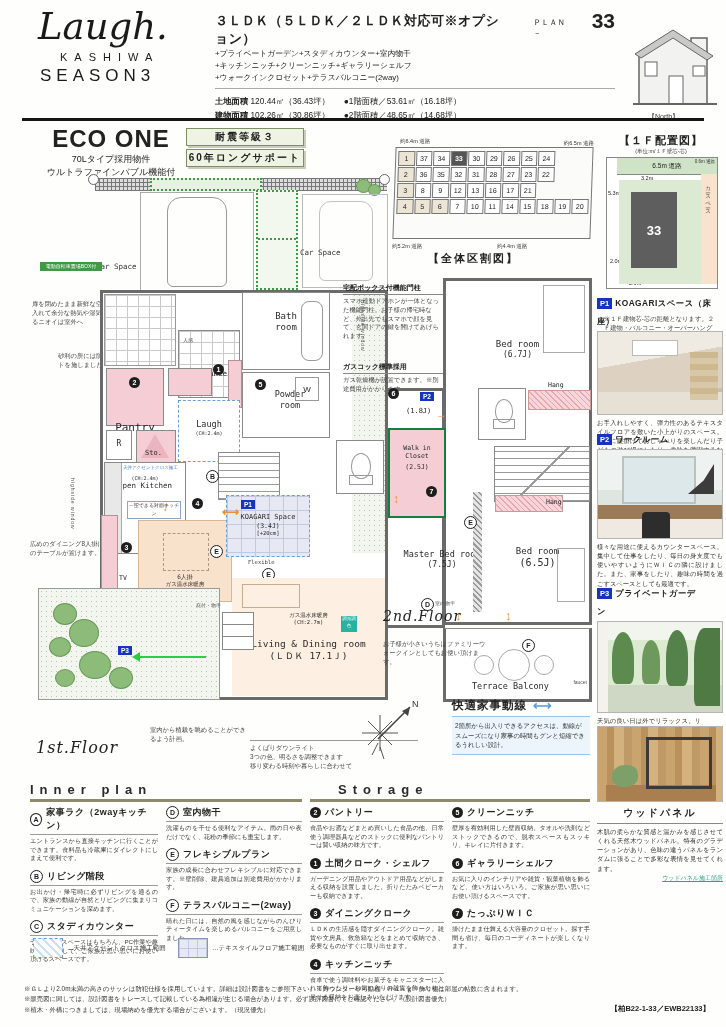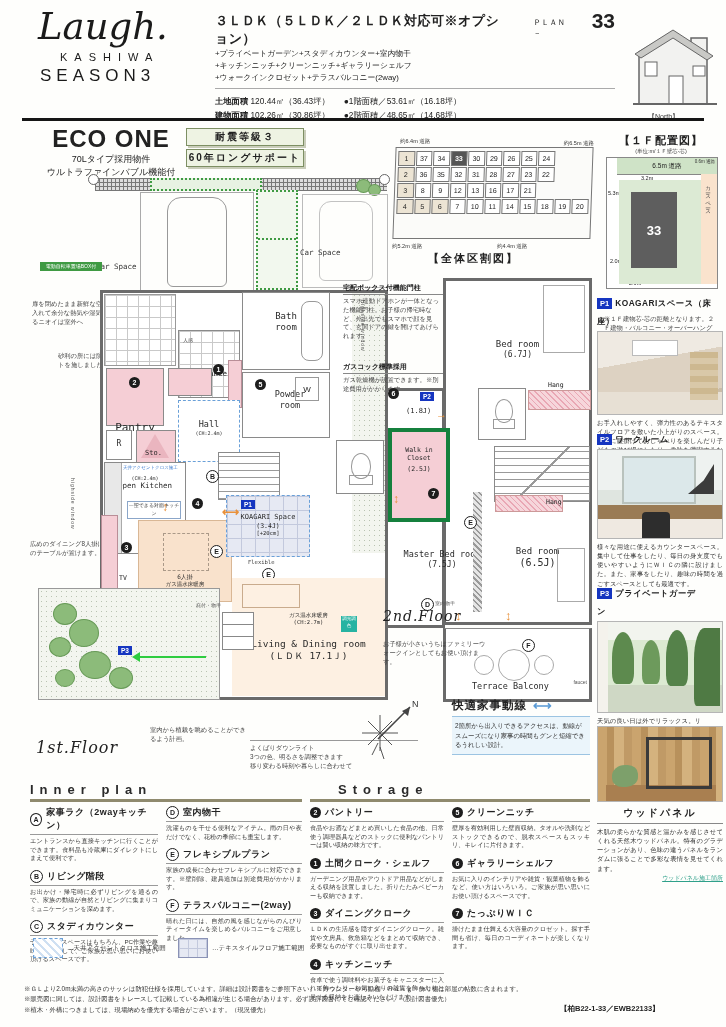--- a/index.html
+++ b/index.html
@@ -244,21 +244,21 @@
 room</div>
     <div class="abs" style="right:10px;top:4px;width:22px;height:22px;border:1.5px solid #999;display:flex;align-items:center;justify-content:center;font-size:8px">W</div>
     <span class="cbn abs" style="left:12px;top:6px">5</span>
   </div>
   <div class="room" style="left:336px;top:440px;width:48px;height:54px">
     <div class="abs" style="left:14px;top:12px;width:18px;height:24px;border:1.5px solid #999;border-radius:50% 50% 45% 45%"></div>
     <div class="abs" style="left:12px;top:34px;width:22px;height:8px;border:1.5px solid #999"></div>
   </div>
 
   <div class="room blue-dash" style="left:178px;top:400px;width:62px;height:62px;border:1px dashed #6aa0d8">
-    <div class="rlabel" style="font-size:8.5px;margin-top:18px">Hall</div>
+    <div class="rlabel" style="font-size:8.5px;margin-top:18px">Laugh</div>
     <div class="rlabel" style="font-size:5px">(CH:2.4m)</div>
   </div>
   <div class="abs stairs" style="left:218px;top:452px;width:60px;height:46px"></div>
   <span class="cbl abs" style="left:206px;top:470px">B</span>
   <span class="cbn abs" style="left:192px;top:498px">4</span>
 
   <div class="room pink" style="left:106px;top:368px;width:58px;height:58px">
     <div class="rlabel" style="font-size:11px;margin-top:52px">Pantry</div>
     <span class="cbn abs" style="left:22px;top:8px">2</span>
   </div>
@@ -360,21 +360,21 @@
 
   <div class="room" style="left:478px;top:388px;width:48px;height:52px">
     <div class="abs" style="left:16px;top:10px;width:16px;height:22px;border:1.5px solid #999;border-radius:50% 50% 45% 45%"></div>
     <div class="abs" style="left:14px;top:30px;width:20px;height:8px;border:1.5px solid #999"></div>
   </div>
 
   <span class="cbn abs" style="left:388px;top:388px">6</span>
   <span class="pchip abs" style="left:420px;top:392px">P2</span>
   <div class="abs mono" style="left:406px;top:407px;font-size:7px">(1.8J)</div>
   <span class="abs arrow-o" style="left:436px;top:408px;font-size:11px">→</span>
-  <div class="abs pink" style="left:388px;top:428px;width:54px;height:86px;border:4px solid #15803d">
+  <div class="abs pink" style="left:388px;top:428px;width:54px;height:86px;border:2px solid #15803d">
     <div class="rlabel" style="font-size:6.5px;margin-top:14px">Walk in</div>
     <div class="rlabel" style="font-size:6.5px">Closet</div>
     <div class="rlabel" style="font-size:6.5px;margin-top:3px">(2.5J)</div>
     <span class="cbn abs" style="left:36px;top:56px">7</span>
   </div>
 
   <div class="abs stairs" style="left:494px;top:446px;width:94px;height:54px">
     <div class="abs" style="left:0;top:0;width:100%;height:100%;background:linear-gradient(135deg,transparent 49%,#9a9a9a 49% 51%,transparent 51%)"></div>
   </div>
 
@@ -591,15 +591,15 @@
         </div>
       <div class="pi-body">掛けたまま仕舞える大容量のクロゼット。探す手間も省け、毎日のコーディネートが楽しくなります。</div>
     </div>
   </div>
 
   <div class="abs footer-note" style="left:24px;top:984px;width:640px">
     <div>※ＧＬより2.0m未満の高さのサッシは防犯仕様を採用しています。詳細は設計図書をご参照下さい。※カウンターや可動棚・Ｈａｎｇ・飾り棚は部屋の帖数に含まれます。</div>
     <div>※販売図に関しては、設計図書をトレースして記載している為相違が生じる場合があります。必ず設計図書にてご確認ください。（設計図書優先）</div>
     <div>※植木・外構につきましては、現場納めを優先する場合がございます。（現況優先）</div>
   </div>
-  <div class="abs" style="left:560px;top:1004px;width:150px;text-align:left;font-size:7.5px;font-weight:bold">【柏B22-1-33／EWB22133】</div>
+  <div class="abs" style="left:560px;top:1004px;width:150px;text-align:right;font-size:7.5px;font-weight:bold">【柏B22-1-33／EWB22133】</div>
 
 </div>
 
 </body></html>

